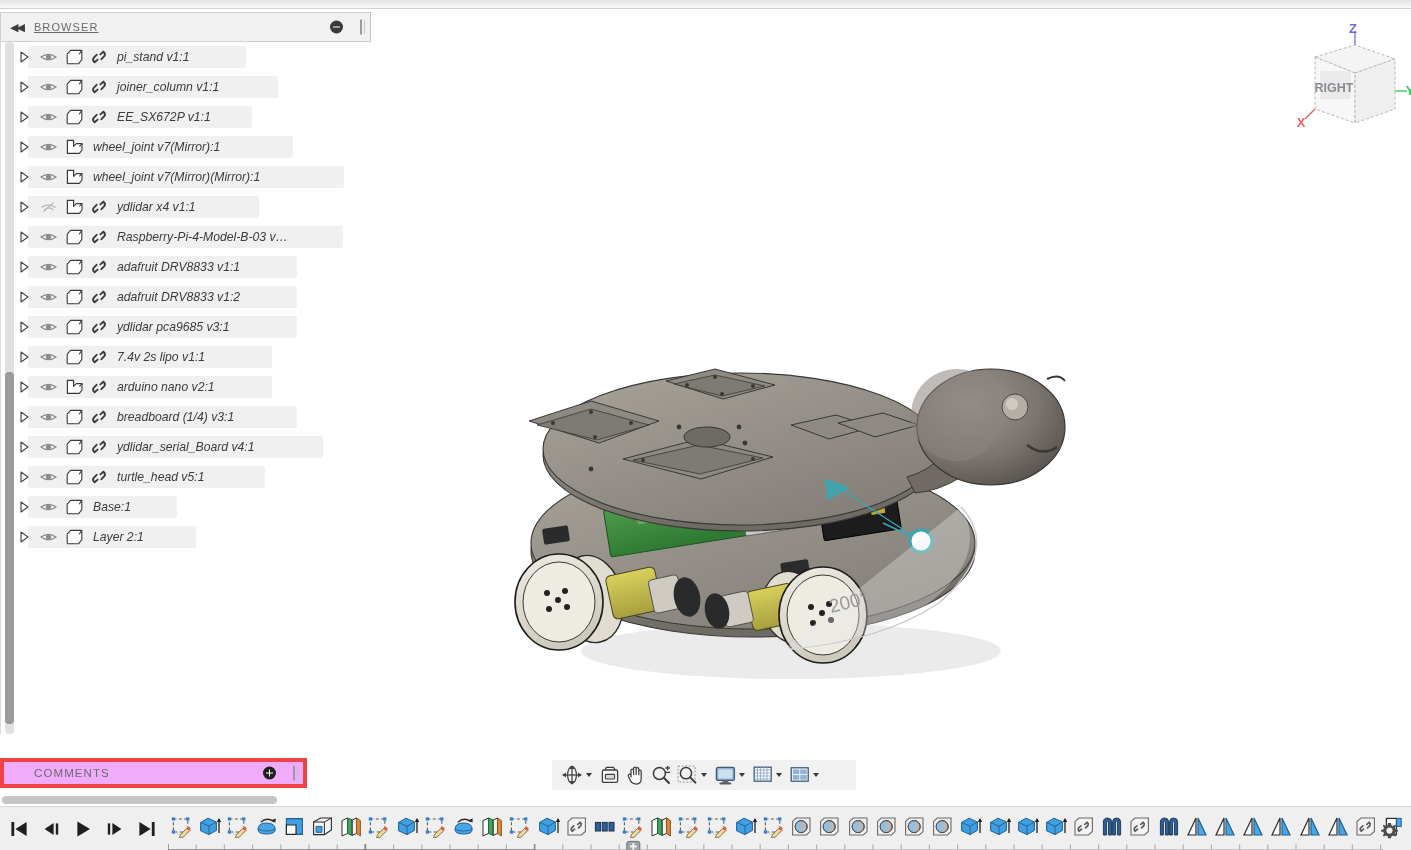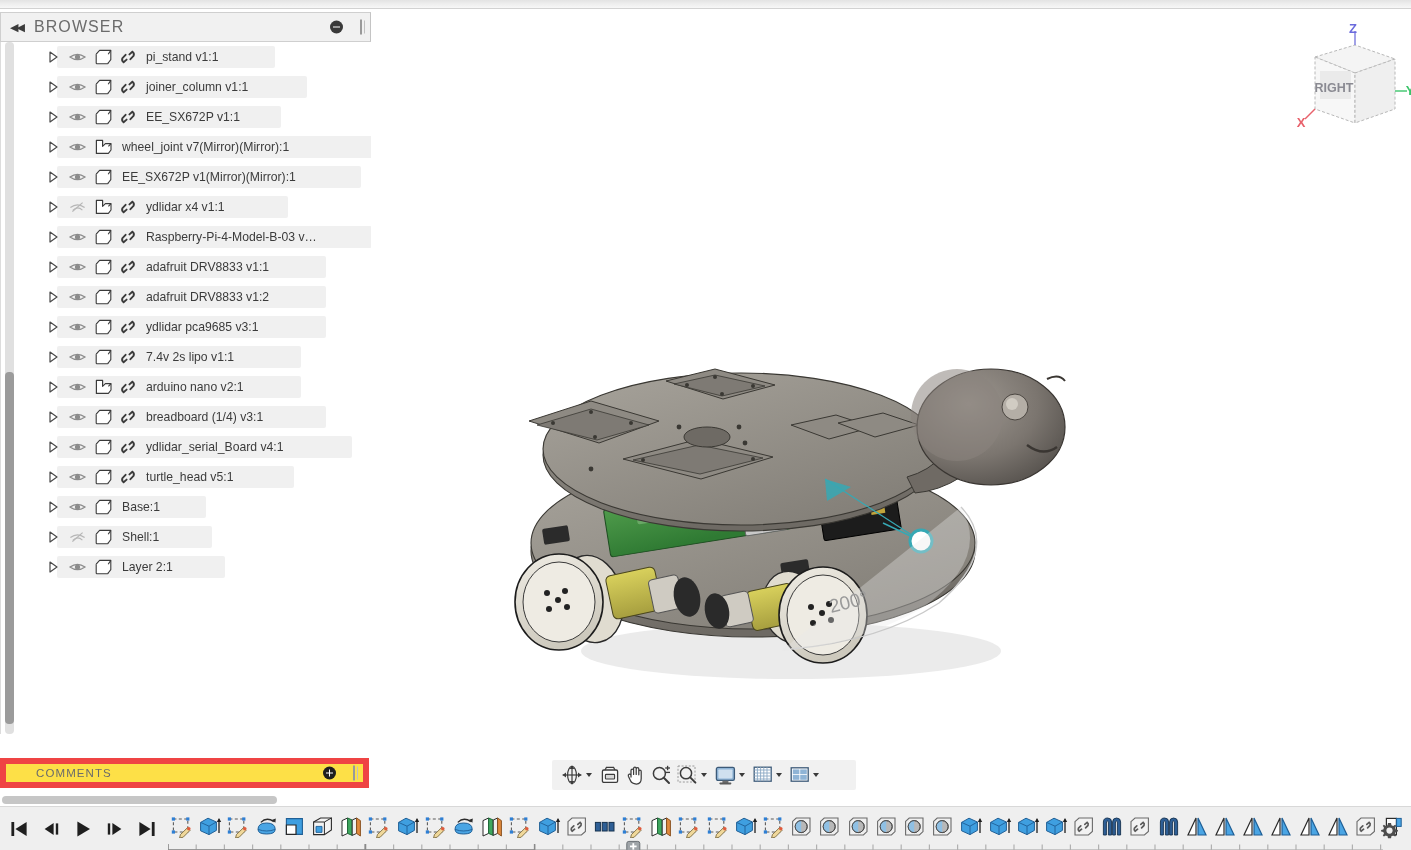--- a/index.html
+++ b/index.html
@@ -17,63 +17,63 @@
     border-bottom: 1px solid #d2d2d2; }
 
   
   .browser-panel { position: absolute; left: 0; top: 12px; width: 371px; height: 722px; }
   .browser-header {
     position: relative; height: 30px; background: #f1f1f1;
     border: 1px solid #cfcfcf; border-right: 1px solid #c4c4c4;
     display: flex; align-items: center;
   }
   .collapse-arrows { margin-left: 9px; font-size: 11px; color: #3c3c3c; letter-spacing: -2px; line-height: 1; }
-  .browser-title { margin-left: 11px; font-size: 16px; color: #6b6b6b;
-    letter-spacing: 1.1px; font-weight: 400; }
+  .browser-title { margin-left: 11px; font-size: 11px; color: #6b6b6b;
+    letter-spacing: 1.1px; font-weight: 400; text-decoration: underline; }
   .hdr-minus { position: absolute; right: 27px; top: 50%; transform: translateY(-50%);
     width: 13px; height: 13px; border-radius: 50%; background: #3a3a3a;
     display: flex; align-items: center; justify-content: center; }
   .hdr-minus::after { content:""; display:block; width:7px; height:1.6px; background:#fff; }
   .hdr-grip { position: absolute; right: 8px; top: 50%; transform: translateY(-50%);
     width: 2px; height: 15px; background: #9a9a9a; }
   .hdr-grip::before { content:""; position:absolute; left:4px; top:1px; width:1px; height:13px;
     background:#c0c0c0; }
 
   .browser-body { position: relative; width: 371px; height: 692px;
     background: #ffffff; border-left: 1px solid #dcdcdc; }
 
   
   .vscroll-track { position: absolute; left: 4px; top: 0px; width: 9px; height: 692px;
     background: #e0e0e0; border-radius: 4px; }
   .vscroll-thumb { position: absolute; left: 4px; width: 9px;
     background: #9b9b9b; border-radius: 4px; }
 
-  .tree { position: absolute; left: 41px; top: 0px; width: 347px; }
+  .tree { position: absolute; left: 12px; top: 0px; width: 347px; font-style: italic; }
   .tree-row { height: 30px; display: flex; align-items: center; position: relative; }
   .row-bg { position: absolute; left: 15px; top: 4px; height: 22px; background: #f0f0f0;
     border-radius: 2px; }
 
   .twisty { width: 22px; display:flex; align-items:center; justify-content:center;
     position: relative; z-index: 2; }
   .twisty svg { display:block; }
 
   .eye { width: 26px; display:flex; align-items:center; justify-content:center;
     position: relative; z-index: 2; }
   .comp-icon { width: 26px; display:flex; align-items:center; justify-content:center;
     position: relative; z-index: 2; }
   .link-icon { width: 24px; display:flex; align-items:center; justify-content:center;
     position: relative; z-index: 2; }
   .link-icon.empty { width: 0px; }
 
   .node-label { font-size: 12.2px; color: #3b3b3b; white-space: nowrap;
     position: relative; z-index: 2; padding-left: 6px; }
 
   
-  .comments-panel { position: absolute; left: 0; top: 758px; width: 369px; height: 30px;
-    background: #fde047; border: 6px solid #ef4444; display:flex; align-items:center; }
+  .comments-panel { position: absolute; left: 0; top: 758px; width: 307px; height: 30px;
+    background: #f0abfc; border: 4px solid #ef4444; display:flex; align-items:center; }
   .comments-title { margin-left: 30px; font-size: 11.5px; color: #6b6b6b; letter-spacing: 1.1px; }
   .cmt-plus { position:absolute; right: 27px; top:50%; transform:translateY(-50%);
     width:13px; height:13px; border-radius:50%; background:#1f1f1f;
     display:flex; align-items:center; justify-content:center; }
   .cmt-plus::before { content:""; position:absolute; width:7px; height:1.6px; background:#fff; }
   .cmt-plus::after  { content:""; position:absolute; width:1.6px; height:7px; background:#fff; }
   .cmt-grip { position:absolute; right:8px; top:50%; transform:translateY(-50%);
     width:2px; height:15px; background:#9a9a9a; }
   .cmt-grip::before { content:""; position:absolute; left:4px; top:1px; width:1px; height:13px; background:#c0c0c0; }
 
@@ -216,64 +216,64 @@
             </span>
             <span class="link-icon">
               <svg width="16" height="14" viewBox="0 0 16 14">
                 <path d="M6.6,9.6 L3.6,12.2 Q1.4,10.8 2.4,8.2 L5.6,4.8" fill="none" stroke="#3a3a3a" stroke-width="1.9" stroke-linecap="round"></path>
                 <path d="M9.4,4.4 L12.4,1.8 Q14.6,3.2 13.6,5.8 L10.4,9.2" fill="none" stroke="#3a3a3a" stroke-width="1.9" stroke-linecap="round"></path>
               </svg>
             </span>
             <span class="node-label">EE_SX672P v1:1</span>
           </div>
           <div class="tree-row">
-            <div class="row-bg" style="width:316.4px"></div>
+            <div class="row-bg" style="width:264.8px"></div>
             <span class="twisty">
               <svg width="11" height="12" viewBox="0 0 11 12">
                 <path d="M2,1 L9,6 L2,11 Z" fill="none" stroke="#4a4a4a" stroke-width="1.2" stroke-linejoin="round"></path>
               </svg>
             </span>
             <span class="eye">
               <svg width="17" height="12" viewBox="0 0 17 12">
                 <path d="M1,6 Q8.5,0.6 16,6 Q8.5,11.4 1,6 Z" fill="none" stroke="#8c8c8c" stroke-width="1.3"></path>
                 <circle cx="8.5" cy="6" r="2.6" fill="#8c8c8c"></circle>
               </svg>
             </span>
             <span class="comp-icon">
               <svg width="17" height="16" viewBox="0 0 17 16">
                 <path d="M1.4,1.4 L7.6,1.4 L7.6,7.4 L13.4,7.4 L13.4,14.4 L1.4,14.4 Z" fill="#ffffff" stroke="#3a3a3a" stroke-width="1.2" stroke-linejoin="round"></path>
                 <path d="M7.6,7.4 L10.4,4.6 L16,4.6 L16,11 L13.4,14.4" fill="#ffffff" stroke="#3a3a3a" stroke-width="1.1" stroke-linejoin="round"></path>
                 <path d="M13.4,7.4 L16,4.6" stroke="#3a3a3a" stroke-width="1.1"></path>
               </svg>
             </span>
             <span class="link-icon empty"></span>
+            <span class="node-label">wheel_joint v7(Mirror):1</span>
+          </div>
+          <div class="tree-row">
+            <div class="row-bg" style="width:316.4px"></div>
+            <span class="twisty">
+              <svg width="11" height="12" viewBox="0 0 11 12">
+                <path d="M2,1 L9,6 L2,11 Z" fill="none" stroke="#4a4a4a" stroke-width="1.2" stroke-linejoin="round"></path>
+              </svg>
+            </span>
+            <span class="eye">
+              <svg width="17" height="12" viewBox="0 0 17 12">
+                <path d="M1,6 Q8.5,0.6 16,6 Q8.5,11.4 1,6 Z" fill="none" stroke="#8c8c8c" stroke-width="1.3"></path>
+                <circle cx="8.5" cy="6" r="2.6" fill="#8c8c8c"></circle>
+              </svg>
+            </span>
+            <span class="comp-icon">
+              <svg width="17" height="16" viewBox="0 0 17 16">
+                <path d="M1.4,1.4 L7.6,1.4 L7.6,7.4 L13.4,7.4 L13.4,14.4 L1.4,14.4 Z" fill="#ffffff" stroke="#3a3a3a" stroke-width="1.2" stroke-linejoin="round"></path>
+                <path d="M7.6,7.4 L10.4,4.6 L16,4.6 L16,11 L13.4,14.4" fill="#ffffff" stroke="#3a3a3a" stroke-width="1.1" stroke-linejoin="round"></path>
+                <path d="M13.4,7.4 L16,4.6" stroke="#3a3a3a" stroke-width="1.1"></path>
+              </svg>
+            </span>
+            <span class="link-icon empty"></span>
             <span class="node-label">wheel_joint v7(Mirror)(Mirror):1</span>
-          </div>
-          <div class="tree-row">
-            <div class="row-bg" style="width:303.5px"></div>
-            <span class="twisty">
-              <svg width="11" height="12" viewBox="0 0 11 12">
-                <path d="M2,1 L9,6 L2,11 Z" fill="none" stroke="#4a4a4a" stroke-width="1.2" stroke-linejoin="round"></path>
-              </svg>
-            </span>
-            <span class="eye">
-              <svg width="17" height="12" viewBox="0 0 17 12">
-                <path d="M1,6 Q8.5,0.6 16,6 Q8.5,11.4 1,6 Z" fill="none" stroke="#8c8c8c" stroke-width="1.3"></path>
-                <circle cx="8.5" cy="6" r="2.6" fill="#8c8c8c"></circle>
-              </svg>
-            </span>
-            <span class="comp-icon">
-              <svg width="17" height="16" viewBox="0 0 17 16">
-                <path d="M1.2,5.2 L1.2,14 Q1.2,14.8 2,14.8 L12.4,14.8 Q13.2,14.8 13.2,14 L13.2,5.2 Z" fill="#ffffff" stroke="#3a3a3a" stroke-width="1.1" stroke-linejoin="round"></path>
-                <path d="M1.2,5.2 L4.6,1.4 L15.8,1.4 L15.8,10.6 L13.2,14" fill="#ffffff" stroke="#3a3a3a" stroke-width="1.1" stroke-linejoin="round"></path>
-                <path d="M13.2,5.2 L15.8,1.4" stroke="#3a3a3a" stroke-width="1.1"></path>
-              </svg>
-            </span>
-            <span class="link-icon empty"></span>
-            <span class="node-label">EE_SX672P v1(Mirror)(Mirror):1</span>
           </div>
           <div class="tree-row">
             <div class="row-bg" style="width:230.75px"></div>
             <span class="twisty">
               <svg width="11" height="12" viewBox="0 0 11 12">
                 <path d="M2,1 L9,6 L2,11 Z" fill="none" stroke="#4a4a4a" stroke-width="1.2" stroke-linejoin="round"></path>
               </svg>
             </span>
             <span class="eye">
               <svg width="17" height="12" viewBox="0 0 17 12">
@@ -564,44 +564,20 @@
             </span>
             <span class="comp-icon">
               <svg width="17" height="16" viewBox="0 0 17 16">
                 <path d="M1.2,5.2 L1.2,14 Q1.2,14.8 2,14.8 L12.4,14.8 Q13.2,14.8 13.2,14 L13.2,5.2 Z" fill="#ffffff" stroke="#3a3a3a" stroke-width="1.1" stroke-linejoin="round"></path>
                 <path d="M1.2,5.2 L4.6,1.4 L15.8,1.4 L15.8,10.6 L13.2,14" fill="#ffffff" stroke="#3a3a3a" stroke-width="1.1" stroke-linejoin="round"></path>
                 <path d="M13.2,5.2 L15.8,1.4" stroke="#3a3a3a" stroke-width="1.1"></path>
               </svg>
             </span>
             <span class="link-icon empty"></span>
             <span class="node-label">Base:1</span>
-          </div>
-          <div class="tree-row">
-            <div class="row-bg" style="width:155.15px"></div>
-            <span class="twisty">
-              <svg width="11" height="12" viewBox="0 0 11 12">
-                <path d="M2,1 L9,6 L2,11 Z" fill="none" stroke="#4a4a4a" stroke-width="1.2" stroke-linejoin="round"></path>
-              </svg>
-            </span>
-            <span class="eye">
-              <svg width="17" height="12" viewBox="0 0 17 12">
-                <path d="M1.4,6.6 Q8.5,1.2 15.6,6.6" fill="none" stroke="#b6b6b6" stroke-width="1.2"></path>
-                <path d="M3.8,9.4 Q8.5,4.6 13.4,9.2" fill="none" stroke="#b6b6b6" stroke-width="1.1"></path>
-                <line x1="13.6" y1="1.6" x2="3.4" y2="10.6" stroke="#b6b6b6" stroke-width="1.2"></line>
-              </svg>
-            </span>
-            <span class="comp-icon">
-              <svg width="17" height="16" viewBox="0 0 17 16">
-                <path d="M1.2,5.2 L1.2,14 Q1.2,14.8 2,14.8 L12.4,14.8 Q13.2,14.8 13.2,14 L13.2,5.2 Z" fill="#ffffff" stroke="#3a3a3a" stroke-width="1.1" stroke-linejoin="round"></path>
-                <path d="M1.2,5.2 L4.6,1.4 L15.8,1.4 L15.8,10.6 L13.2,14" fill="#ffffff" stroke="#3a3a3a" stroke-width="1.1" stroke-linejoin="round"></path>
-                <path d="M13.2,5.2 L15.8,1.4" stroke="#3a3a3a" stroke-width="1.1"></path>
-              </svg>
-            </span>
-            <span class="link-icon empty"></span>
-            <span class="node-label">Shell:1</span>
           </div>
           <div class="tree-row">
             <div class="row-bg" style="width:168.05px"></div>
             <span class="twisty">
               <svg width="11" height="12" viewBox="0 0 11 12">
                 <path d="M2,1 L9,6 L2,11 Z" fill="none" stroke="#4a4a4a" stroke-width="1.2" stroke-linejoin="round"></path>
               </svg>
             </span>
             <span class="eye">
               <svg width="17" height="12" viewBox="0 0 17 12">

